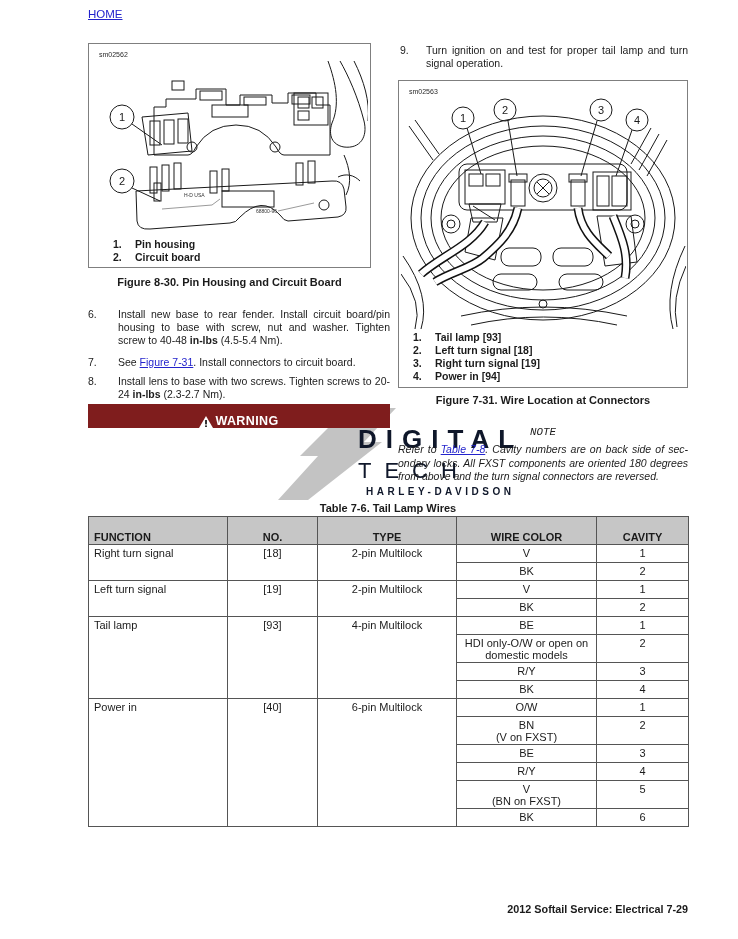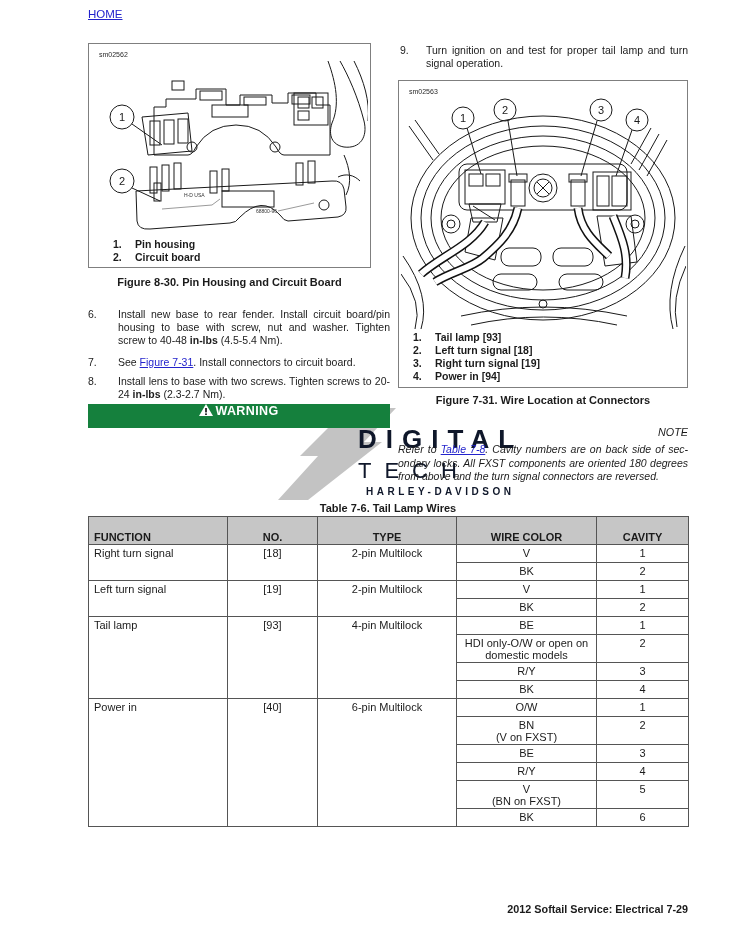--- a/index.html
+++ b/index.html
@@ -21,28 +21,28 @@
   .fig-legend { position:absolute; font-weight:bold; font-size:10.5px; line-height:13px; }
   .legend-row { display:flex; }
   .legend-num { width:22px; flex:none; }
   .fig-caption { position:absolute; text-align:center; font-weight:bold; font-size:11px; }
 
   .step { position:absolute; display:flex; font-size:10.5px; line-height:13px; }
   .step-num { flex:none; width:30px; }
   .step-num.n9 { width:26px; }
   .step-body { text-align:justify; }
 
-  .warn-bar { position:absolute; left:88px; top:404px; width:302px; height:24px; background:#15803d;
-              display:flex; align-items:flex-start; justify-content:center; }
+  .warn-bar { position:absolute; left:88px; top:404px; width:302px; height:24px; background:#7f1d1d;
+              display:flex; align-items:flex-end; justify-content:center; }
   .warn-word { color:#ffffff; font-weight:bold; font-size:12.5px; letter-spacing:0.4px; margin-left:2px; }
   .warn-text { position:absolute; left:88px; top:436px; width:302px; font-weight:bold;
                font-size:10.8px; line-height:13.5px; text-align:justify; }
 
-  .note-title { position:absolute; left:398px; top:426px; width:290px; text-align:right;
-                font-style:italic; font-size:10.8px; }
+  .note-title { position:absolute; left:398px; top:426px; width:290px; text-align:center;
+                font-style:italic; font-size:10.8px;font-family:Liberation Mono, monospace; }
   .note-body  { position:absolute; left:398px; top:443px; width:290px; font-style:italic;
                 font-size:10.5px; line-height:13.5px; text-align:justify; }
 
   .tbl-title { position:absolute; left:88px; top:502px; width:600px; text-align:center;
                font-weight:bold; font-size:11px; }
   table.wires { position:absolute; left:88px; top:516px; width:600px; border-collapse:collapse;
                 table-layout:fixed; font-size:11px; }
   .wires th, .wires td { border:1px solid #555555; padding:2px 4px 1px 4px; vertical-align:top;
                          text-align:center; overflow:hidden; }
   .wires th { background:#c6c6c6; font-weight:bold; height:20px; vertical-align:middle; padding-top:14px; }

